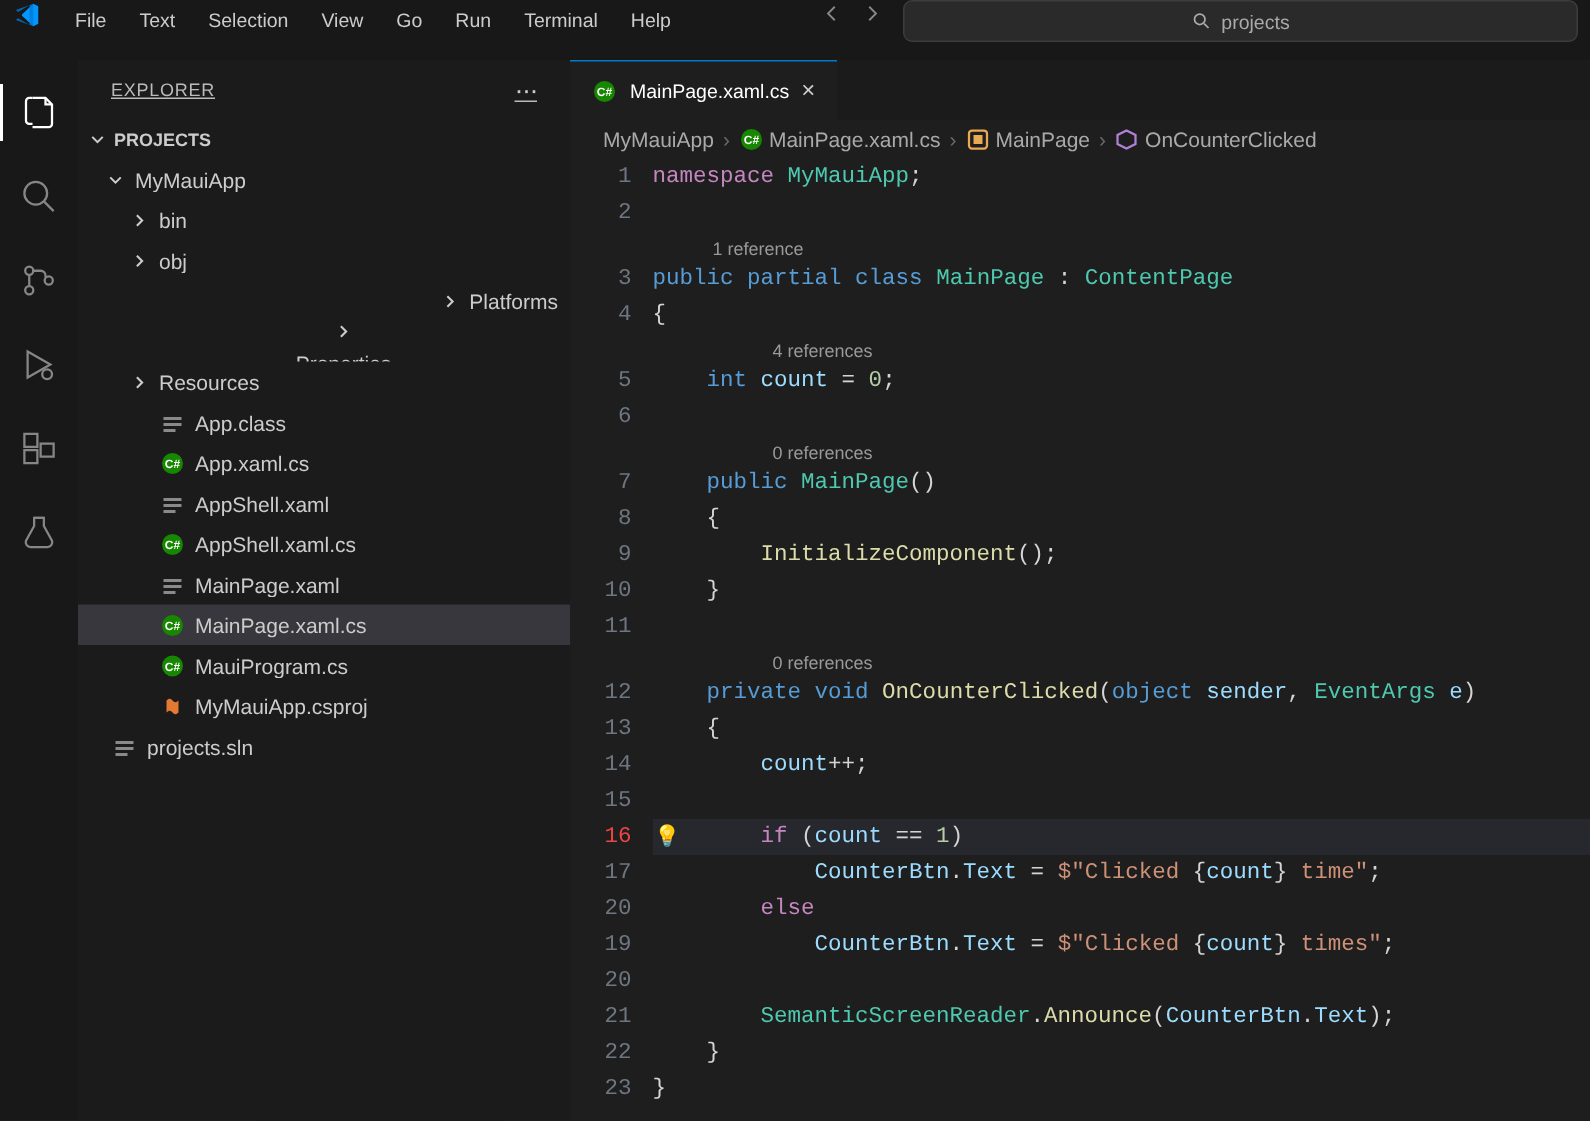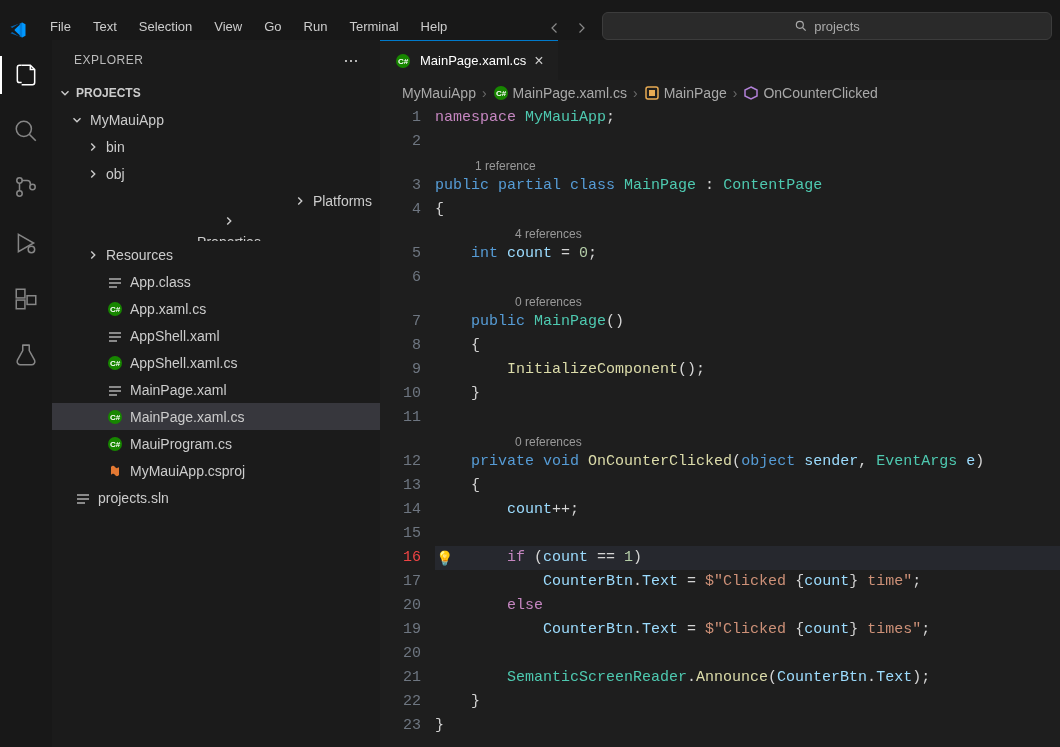--- a/index.html
+++ b/index.html
@@ -25,40 +25,40 @@
     --var:#9cdcfe;
     --num:#b5cea8;
     --punct:#d4d4d4;
     --codelens:#999999;
   }
   *{box-sizing:border-box;}
   html,body{margin:0;padding:0;height:100%;font-family:"Segoe UI",Arial,sans-serif;font-size:13px;color:var(--fg);background:var(--bg);}
   body{width:1060px;height:747px;overflow:hidden;display:flex;flex-direction:column;}
 
   
-  .titlebar{height:40px;background:var(--bg-dark);display:flex;align-items:flex-end;padding:0 8px;gap:4px;}
+  .titlebar{height:40px;background:var(--bg-dark);display:flex;align-items:flex-start;padding:0 8px;gap:4px;}
   .app-icon svg{width:20px;height:20px;display:block;}
   .menubar{display:flex;gap:2px;margin-left:8px;}
   .menubar span{padding:6px 10px;color:#ccc;border-radius:4px;cursor:default;}
   .nav-arrows{display:flex;gap:8px;margin-left:auto;margin-right:8px;align-items:center;}
   .nav-arrows svg{width:18px;height:18px;stroke:#8a8a8a;}
   .searchbox{flex:0 0 450px;height:28px;background:#2a2a2a;border:1px solid #3c3c3c;border-radius:6px;display:flex;align-items:center;justify-content:center;color:#aaa;gap:6px;font-size:13px;}
   .searchbox svg{width:14px;height:14px;stroke:#aaa;}
 
   
   .main{flex:1;display:flex;overflow:hidden;}
   .activitybar{width:52px;background:var(--bg-dark);display:flex;flex-direction:column;align-items:center;padding-top:10px;gap:6px;}
   .act-item{width:52px;height:50px;display:flex;align-items:center;justify-content:center;position:relative;}
   .act-item.active::before{content:"";position:absolute;left:0;top:6px;bottom:6px;width:2px;background:#fff;}
   .act-item svg{width:26px;height:26px;stroke:#868686;fill:none;stroke-width:1.4;}
   .act-item.active svg{stroke:#fff;}
 
   
   .sidepanel{width:328px;background:var(--bg-panel);display:flex;flex-direction:column;overflow:hidden;}
-  .sidepanel-header{height:40px;display:flex;align-items:center;padding:0 22px 0 22px;color:#bbb;font-size:12px;letter-spacing:0.5px;}
+  .sidepanel-header{height:40px;display:flex;align-items:center;padding:0 22px 0 22px;color:#bbb;font-size:12px;letter-spacing:0.5px;text-decoration:underline;}
   .sidepanel-header .title{flex:1;}
   .sidepanel-header .dots{color:#ccc;font-size:18px;letter-spacing:-1px;cursor:pointer;}
   .section-hdr{height:26px;display:flex;align-items:center;gap:4px;padding-left:6px;font-weight:700;font-size:12px;color:#ccc;}
   .section-hdr svg{width:14px;height:14px;stroke:#ccc;fill:none;}
   .tree{flex:1;overflow:auto;font-size:14px;color:#ccc;}
   .tree-row{height:27px;display:flex;align-items:center;gap:6px;padding-right:8px;cursor:pointer;}
   .tree-row.selected{background:var(--selection);}
   .tw{width:14px;height:14px;flex:0 0 14px;display:inline-flex;align-items:center;justify-content:center;}
   .tw svg{width:14px;height:14px;stroke:#ccc;fill:none;stroke-width:1.6;}
   .fileicon{width:18px;height:18px;flex:0 0 18px;display:inline-flex;align-items:center;justify-content:center;}

